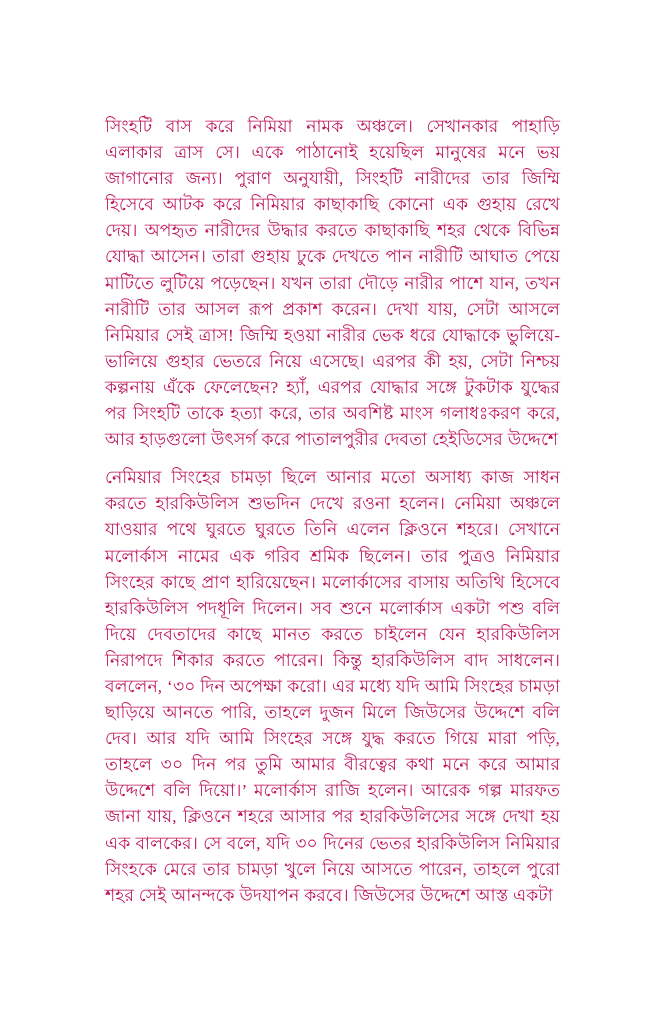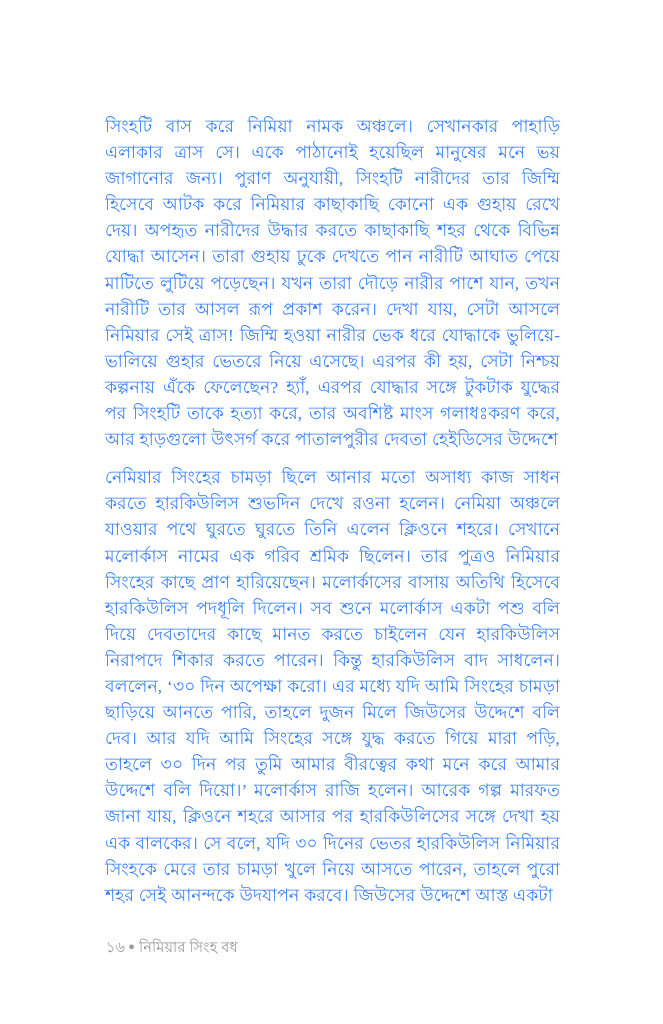--- a/index.html
+++ b/index.html
@@ -30,21 +30,21 @@
     width: 455px;
   }
 
   .para {
     margin: 0;
     text-align: justify;
     text-align-last: left;
     text-justify: inter-word;
     font-size: 17.2px;
     line-height: 26.1px;
-    color: #3b82f6;
+    color: #be185d;
     letter-spacing: 0.1px;
     word-spacing: 0.5px;
     hyphens: none;
   }
 
   .para + .para {
     margin-top: 12px;
   }
 
   .footer {
@@ -74,17 +74,14 @@
 </head>
 <body>
 
 <div class="page">
 
   <div class="text-block">
     <p class="para">সিংহটি বাস করে নিমিয়া নামক অঞ্চলে। সেখানকার পাহাড়ি এলাকার ত্রাস সে। একে পাঠানোই হয়েছিল মানুষের মনে ভয় জাগানোর জন্য। পুরাণ অনুযায়ী, সিংহটি নারীদের তার জিম্মি হিসেবে আটক করে নিমিয়ার কাছাকাছি কোনো এক গুহায় রেখে দেয়। অপহৃত নারীদের উদ্ধার করতে কাছাকাছি শহর থেকে বিভিন্ন যোদ্ধা আসেন। তারা গুহায় ঢুকে দেখতে পান নারীটি আঘাত পেয়ে মাটিতে লুটিয়ে পড়েছেন। যখন তারা দৌড়ে নারীর পাশে যান, তখন নারীটি তার আসল রূপ প্রকাশ করেন। দেখা যায়, সেটা আসলে নিমিয়ার সেই ত্রাস! জিম্মি হওয়া নারীর ভেক ধরে যোদ্ধাকে ভুলিয়ে-ভালিয়ে গুহার ভেতরে নিয়ে এসেছে। এরপর কী হয়, সেটা নিশ্চয় কল্পনায় এঁকে ফেলেছেন? হ্যাঁ, এরপর যোদ্ধার সঙ্গে টুকটাক যুদ্ধের পর সিংহটি তাকে হত্যা করে, তার অবশিষ্ট মাংস গলাধঃকরণ করে, আর হাড়গুলো উৎসর্গ করে পাতালপুরীর দেবতা হেইডিসের উদ্দেশে</p>
     <p class="para">নেমিয়ার সিংহের চামড়া ছিলে আনার মতো অসাধ্য কাজ সাধন করতে হারকিউলিস শুভদিন দেখে রওনা হলেন। নেমিয়া অঞ্চলে যাওয়ার পথে ঘুরতে ঘুরতে তিনি এলেন ক্লিওনে শহরে। সেখানে মলোর্কাস নামের এক গরিব শ্রমিক ছিলেন। তার পুত্রও নিমিয়ার সিংহের কাছে প্রাণ হারিয়েছেন। মলোর্কাসের বাসায় অতিথি হিসেবে হারকিউলিস পদধূলি দিলেন। সব শুনে মলোর্কাস একটা পশু বলি দিয়ে দেবতাদের কাছে মানত করতে চাইলেন যেন হারকিউলিস নিরাপদে শিকার করতে পারেন। কিন্তু হারকিউলিস বাদ সাধলেন। বললেন, ‘৩০ দিন অপেক্ষা করো। এর মধ্যে যদি আমি সিংহের চামড়া ছাড়িয়ে আনতে পারি, তাহলে দুজন মিলে জিউসের উদ্দেশে বলি দেব। আর যদি আমি সিংহের সঙ্গে যুদ্ধ করতে গিয়ে মারা পড়ি, তাহলে ৩০ দিন পর তুমি আমার বীরত্বের কথা মনে করে আমার উদ্দেশে বলি দিয়ো।’ মলোর্কাস রাজি হলেন। আরেক গল্প মারফত জানা যায়, ক্লিওনে শহরে আসার পর হারকিউলিসের সঙ্গে দেখা হয় এক বালকের। সে বলে, যদি ৩০ দিনের ভেতর হারকিউলিস নিমিয়ার সিংহকে মেরে তার চামড়া খুলে নিয়ে আসতে পারেন, তাহলে পুরো শহর সেই আনন্দকে উদযাপন করবে। জিউসের উদ্দেশে আস্ত একটা</p>
   </div>
 
-  <div class="footer">
-    <span class="pagenum">১৬</span><span class="sep">●</span><span class="chapter">নিমিয়ার সিংহ বধ</span>
-  </div>
 
 </div>
 
 </body></html>

